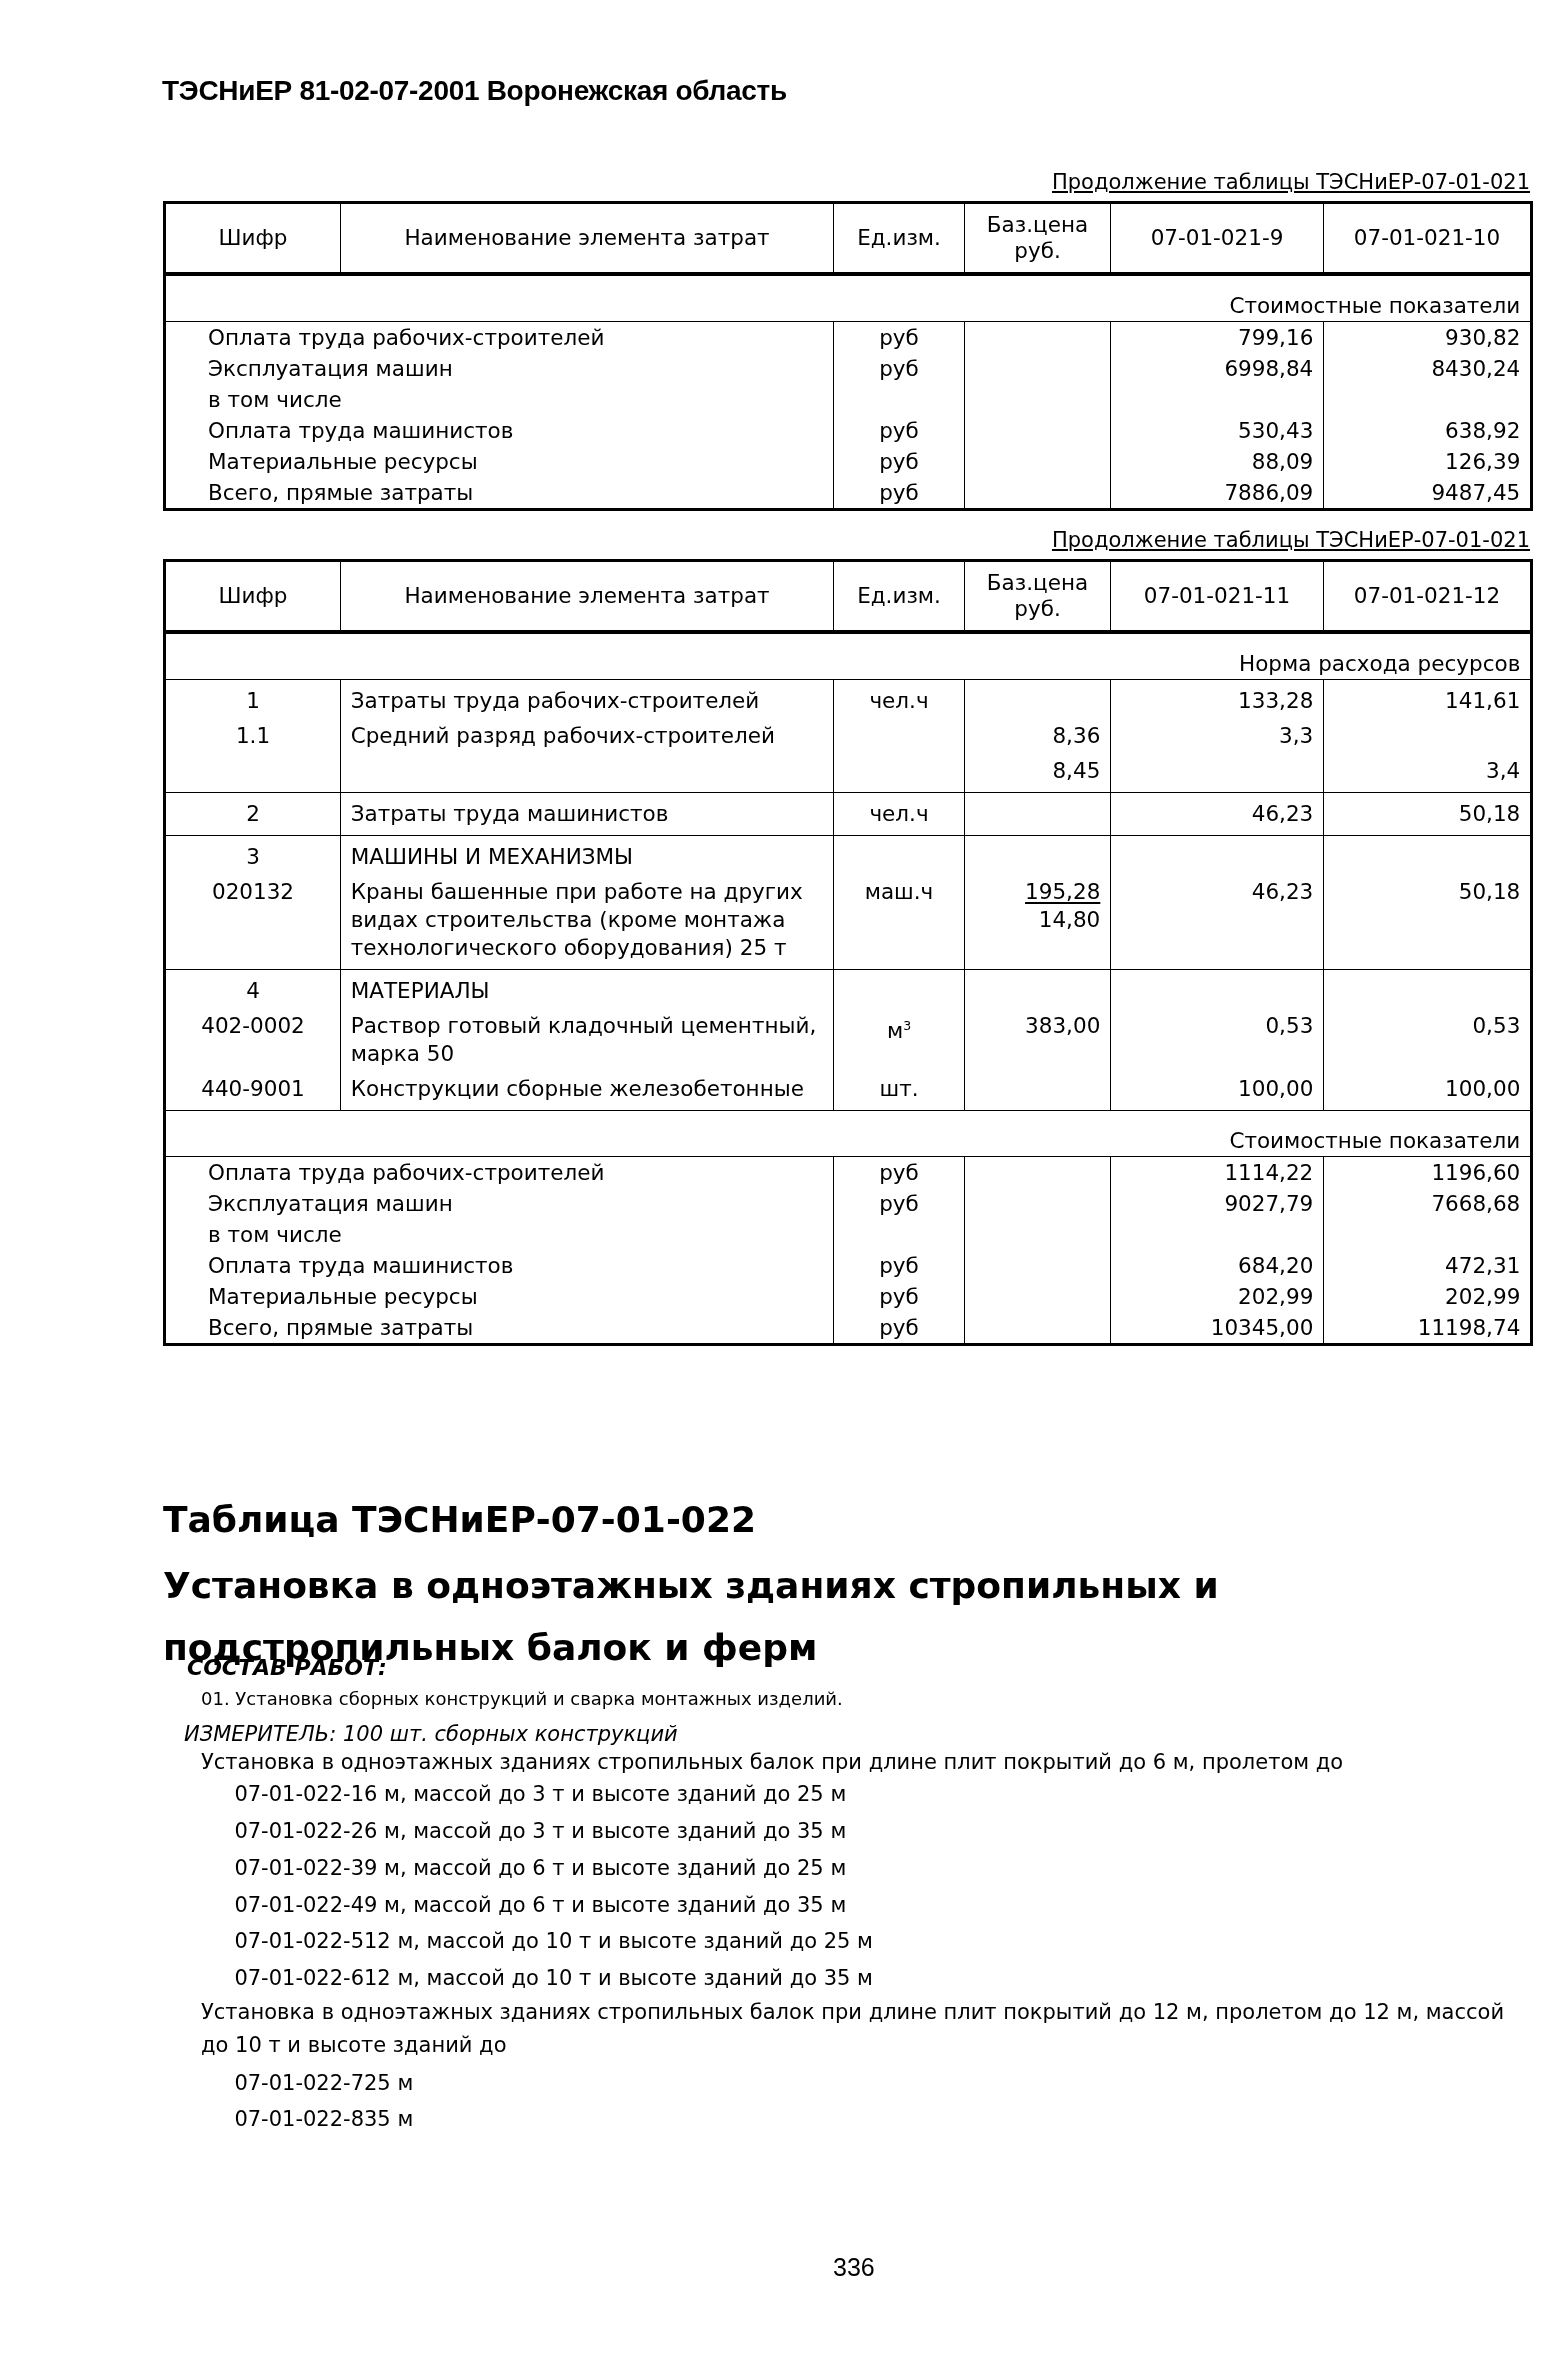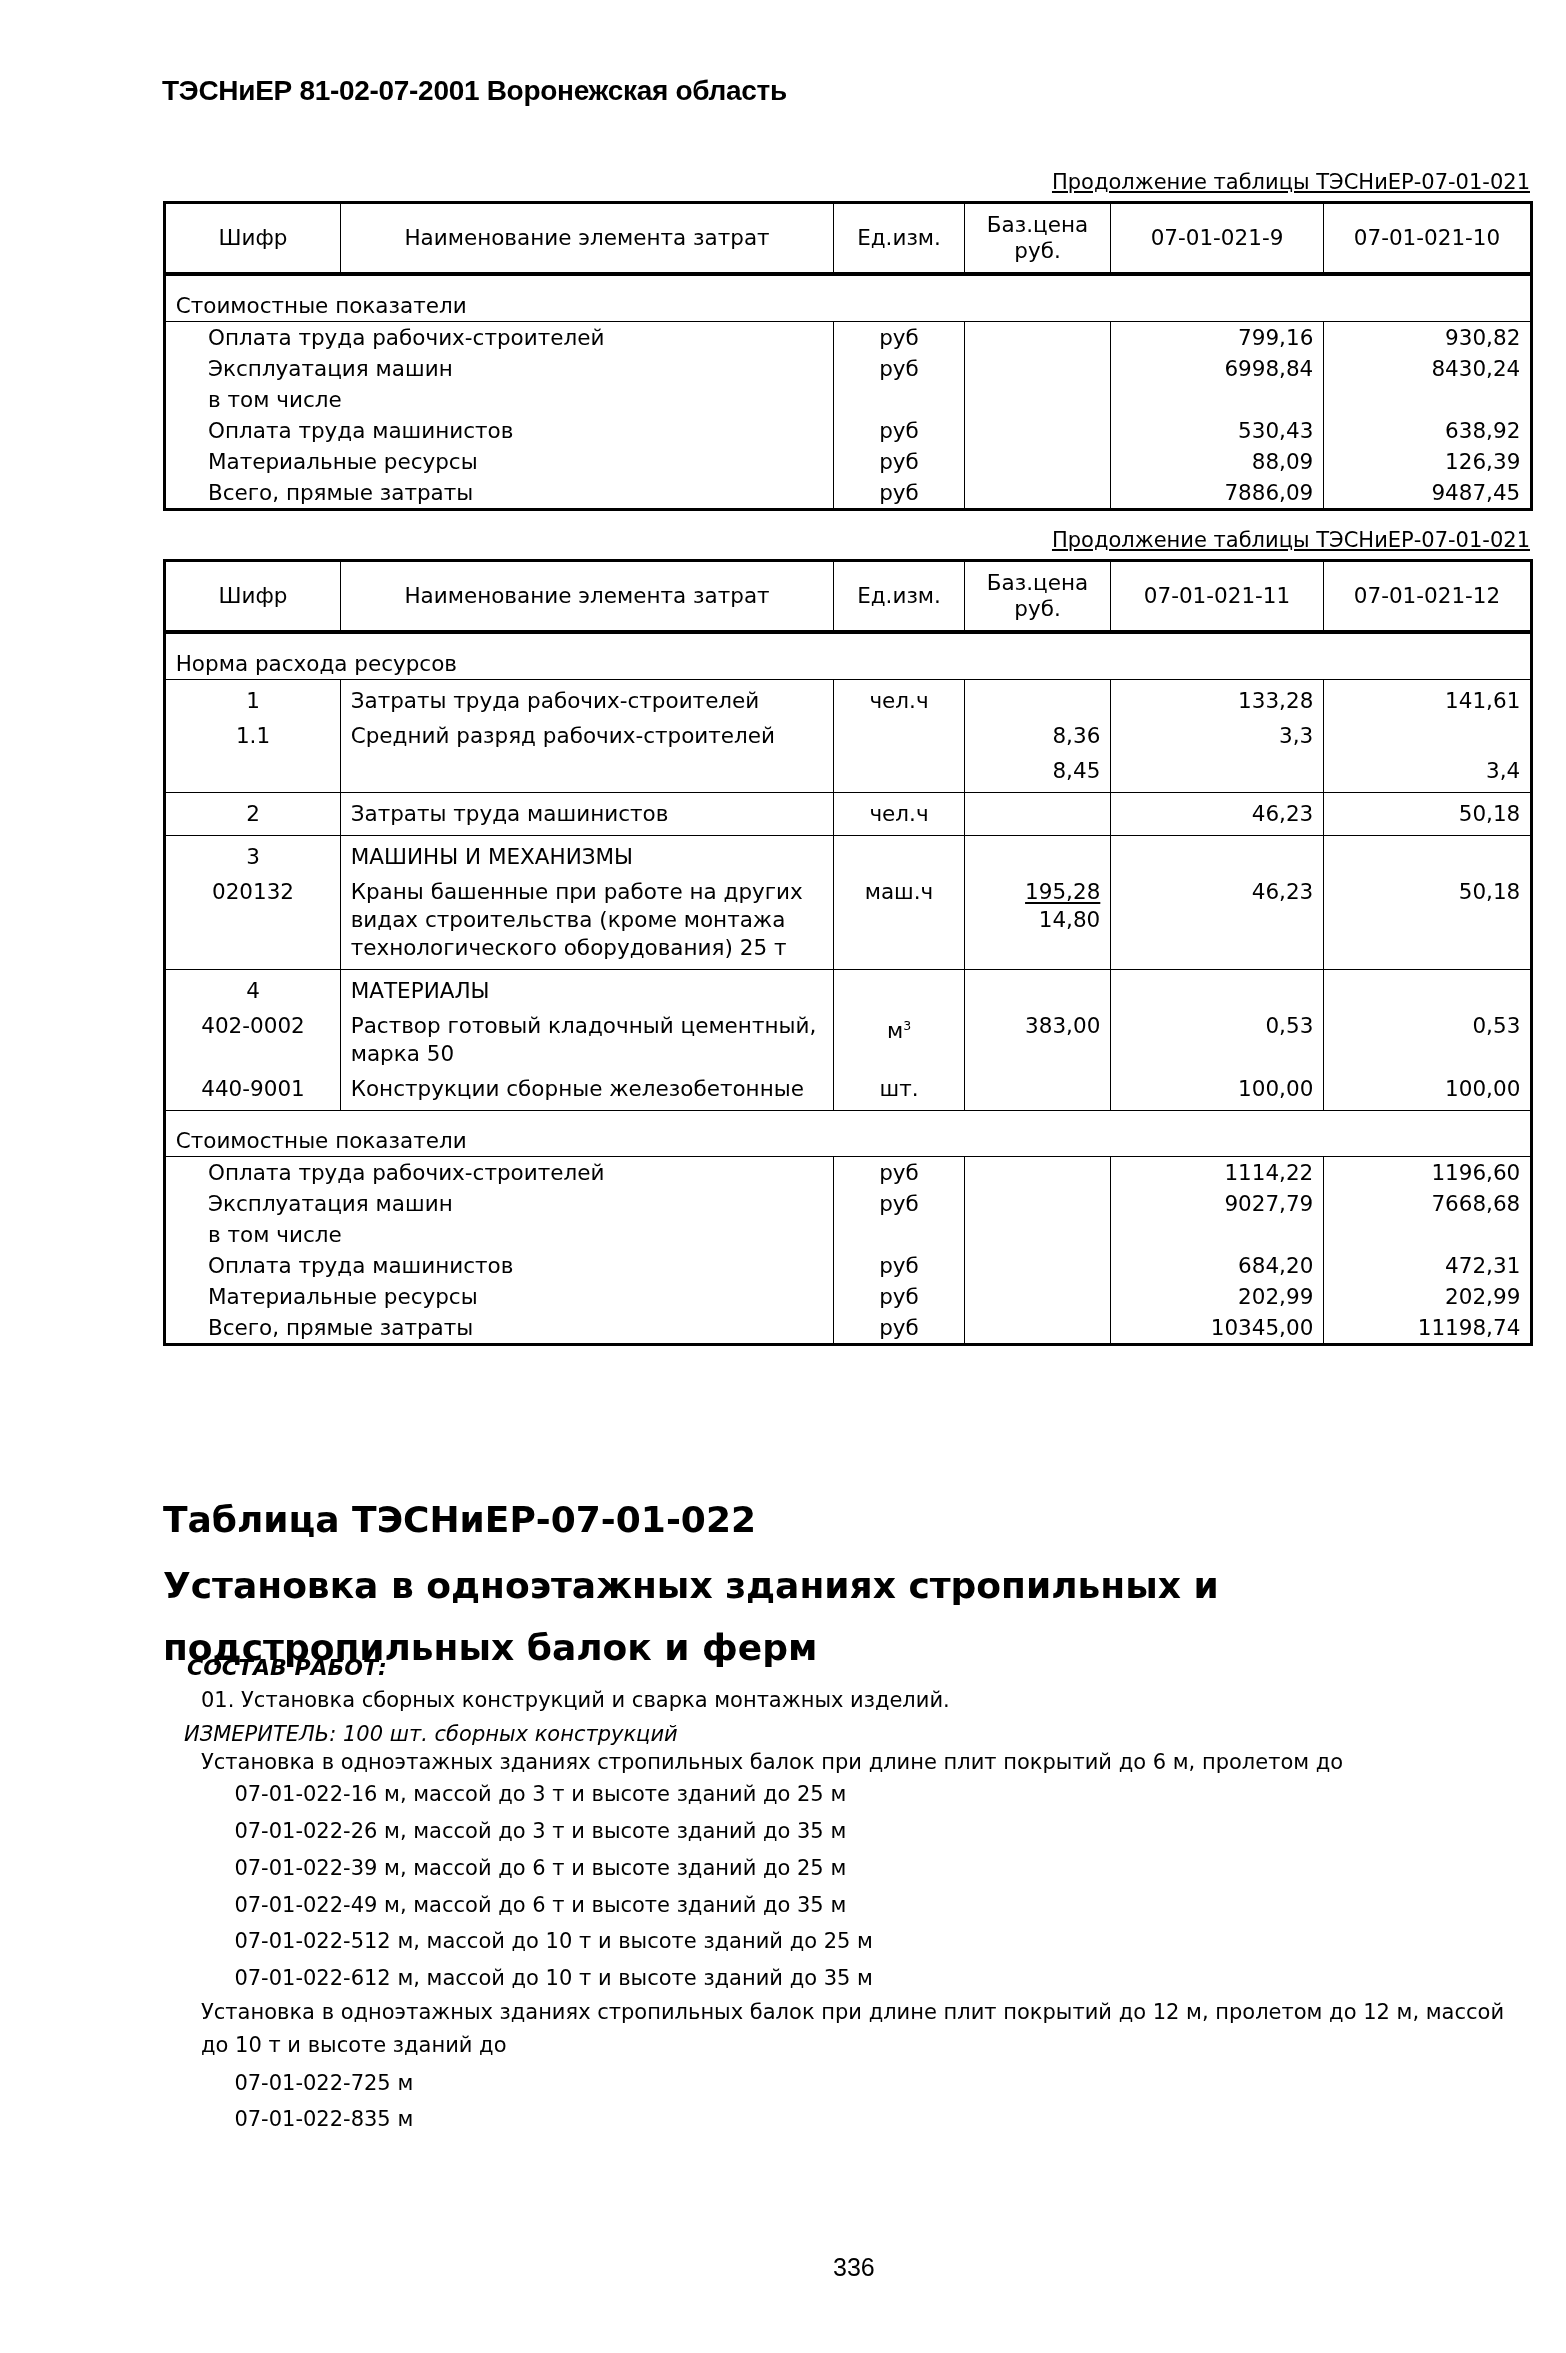--- a/index.html
+++ b/index.html
@@ -13,37 +13,37 @@
   table.norm { position: absolute; left: 163px; width: 1366px; border-collapse: collapse; font-size: 21.5px; table-layout: fixed; }
   table.norm td, table.norm th { padding: 0 9.7px; font-weight: normal; vertical-align: top; }
   .t1 { top: 201px; }
   .t2 { top: 559px; }
   col.c-code { width: 176px; } col.c-name { width: 493px; } col.c-unit { width: 131px; }
   col.c-price { width: 146px; } col.c-v1 { width: 213px; } col.c-v2 { width: 208px; }
   .outer { border: 3.5px solid #000; }
   tr.head th { border-left: 1.4px solid #000; text-align: center; vertical-align: middle; height: 68px; line-height: 26px; }
   tr.head th:first-child { border-left: none; }
   tr.head { border-bottom: 4.2px solid #000; }
-  tr.sub td { vertical-align: bottom; height: 42px; padding-bottom: 2.8px; border-bottom: 1.4px solid #000; }
+  tr.sub td { text-align: right; vertical-align: bottom; height: 42px; padding-bottom: 2.8px; border-bottom: 1.4px solid #000; }
   td.vl { border-left: 1.4px solid #000; }
   td.num { text-align: right; }
   td.ctr { text-align: center; }
   td.unit { text-align: center; }
   .b { font-weight: bold; }
   tr.cost td { height: 31px; line-height: 31px; padding-top: 0; }
   tr.cost td.name { padding-left: 42px; }
   tr.grp td { border-bottom: 1.4px solid #000; }
   tr.item td { line-height: 28px; padding-top: 7px; }
   tr.item.last td { padding-bottom: 7px; }
   .u { text-decoration: underline; text-underline-offset: 2.8px; }
   sup { font-size: 12.5px; }
   .main-title { position: absolute; left: 163px; top: 1499px; font-size: 36px; font-weight: bold; }
   .sub-title { position: absolute; left: 163px; top: 1555px; width: 1371px; font-size: 36px; font-weight: bold; line-height: 62px; }
   .composition-label { position: absolute; left: 187px; top: 1655px; font-size: 22px; font-weight: bold; font-style: italic; }
-  .composition-item { position: absolute; left: 201px; top: 1688px; font-size: 21px; }
+  .composition-item { position: absolute; left: 201px; top: 1688px; font-size: 18px; }
   .meter { position: absolute; left: 184px; top: 1722px; font-size: 21px; font-style: italic; }
   .meter .lbl { font-weight: normal; }
   .group-intro { position: absolute; left: 201px; font-size: 21px; line-height: 33px; width: 1330px; }
   .gi1 { top: 1746px; }
   .gi2 { top: 1996px; }
   .code-row { position: absolute; left: 163px; font-size: 21px; text-align: right; }
   .code-row .code { display: inline-block; width: 201px; }
   .page-no { position: absolute; left: 825px; top: 2253px; font-family: "Liberation Sans", sans-serif; font-size: 25px; margin-left: 8px; }
 </style>
 </head>

